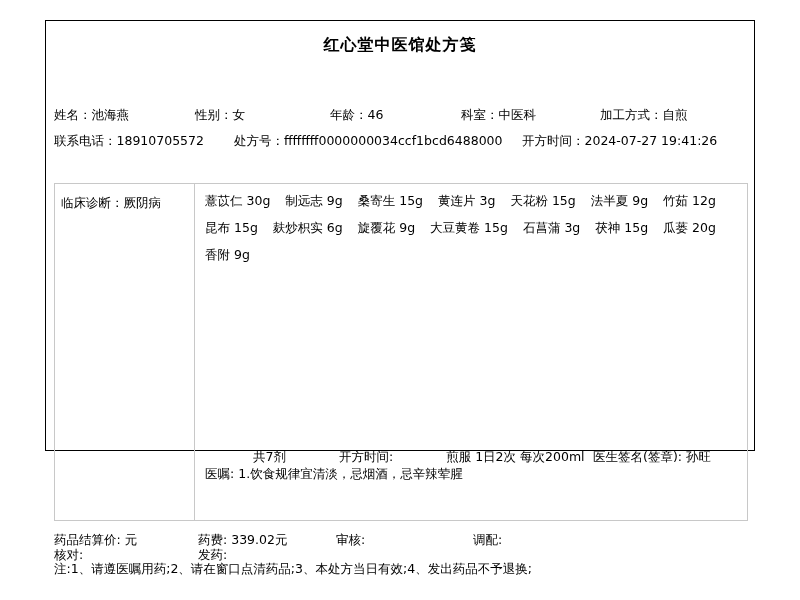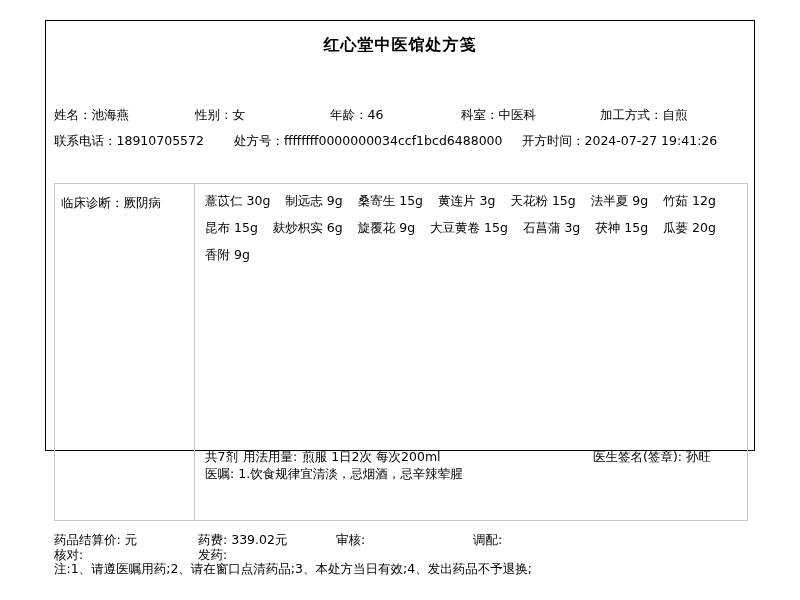--- a/index.html
+++ b/index.html
@@ -82,21 +82,21 @@
   }
   .herb-item { margin-right: 15px; }
   .rx-summary {
     position: absolute;
     left: 10px; right: 10px;
     top: 265px;
     font-size: 12.5px;
     line-height: 15px;
   }
   .usage-row { position: relative; white-space: nowrap; margin-bottom: 2px; }
-  .usage-row .part { margin-right: 5px; }
+  .usage-row .part { margin-right: 5px; margin-left: 48px; }
   .doctor-sign {
     position: absolute;
     left: 388px; top: 0;
     white-space: nowrap;
   }
   .doctor-sign .val { margin-left: 4px; }
   .advice-row { white-space: nowrap; }
   .advice-row .val { margin-left: 4px; }
   
   .f-price    { left: 8px;   top: 512px; }
@@ -147,21 +147,21 @@
       </div>
       <div class="rx-right">
         <div>
             <div class="herb-line"><span class="herb-item">薏苡仁 30g</span><span class="herb-item">制远志 9g</span><span class="herb-item">桑寄生 15g</span><span class="herb-item">黄连片 3g</span><span class="herb-item">天花粉 15g</span><span class="herb-item">法半夏 9g</span><span class="herb-item">竹茹 12g</span></div>
             <div class="herb-line"><span class="herb-item">昆布 15g</span><span class="herb-item">麸炒枳实 6g</span><span class="herb-item">旋覆花 9g</span><span class="herb-item">大豆黄卷 15g</span><span class="herb-item">石菖蒲 3g</span><span class="herb-item">茯神 15g</span><span class="herb-item">瓜蒌 20g</span></div>
             <div class="herb-line"><span class="herb-item">香附 9g</span></div>
           </div>
 
         <div class="rx-summary">
           <div class="usage-row">
-            <span class="part">共7剂</span><span class="part">用法用量:</span><span class="part">煎服 1日2次 每次200ml</span>
+            <span class="part">共7剂</span><span class="part">开方时间:</span><span class="part">煎服 1日2次 每次200ml</span>
             <span class="doctor-sign">
               <span class="lbl">医生签名(签章):</span><span class="val">孙旺</span>
             </span>
           </div>
           <div class="advice-row">
             <span class="lbl">医嘱:</span><span class="val">1.饮食规律宜清淡，忌烟酒，忌辛辣荤腥</span>
           </div>
         </div>
       </div>
     </div>

